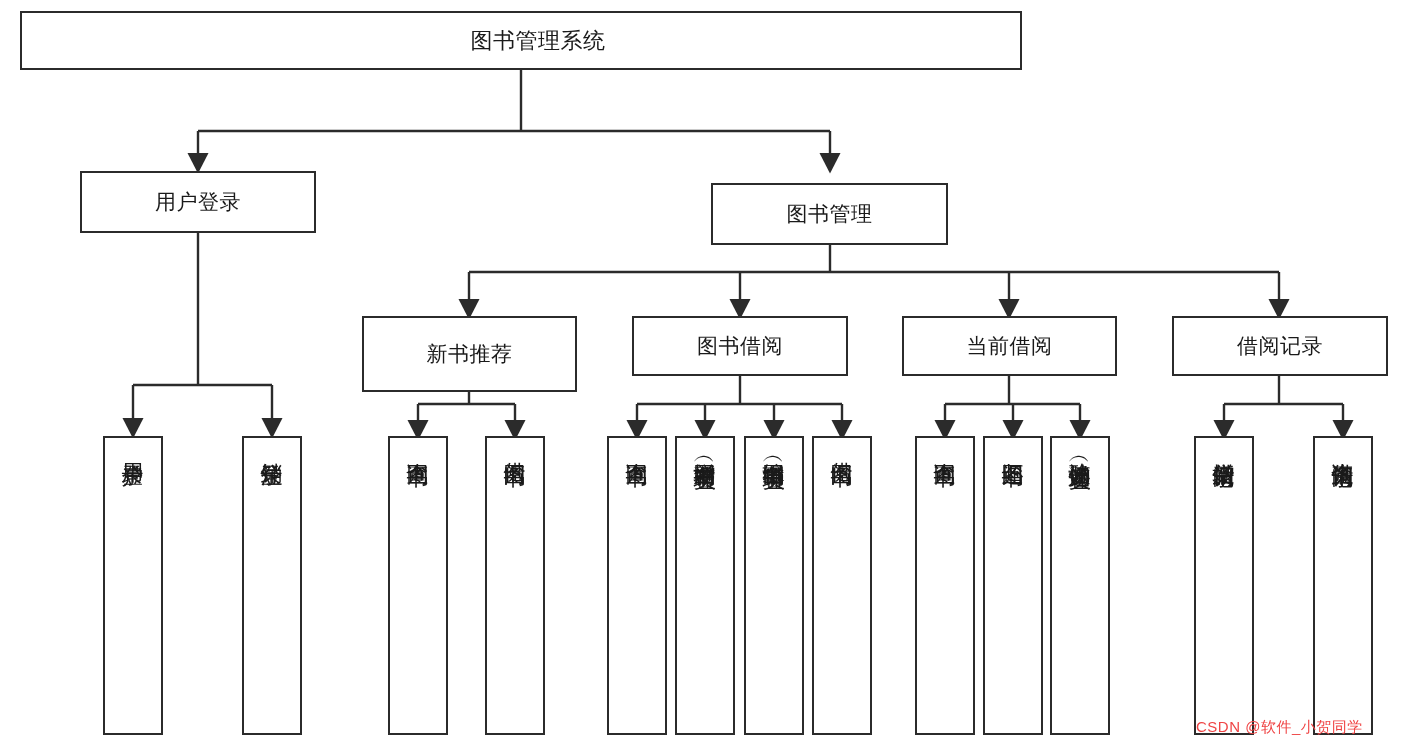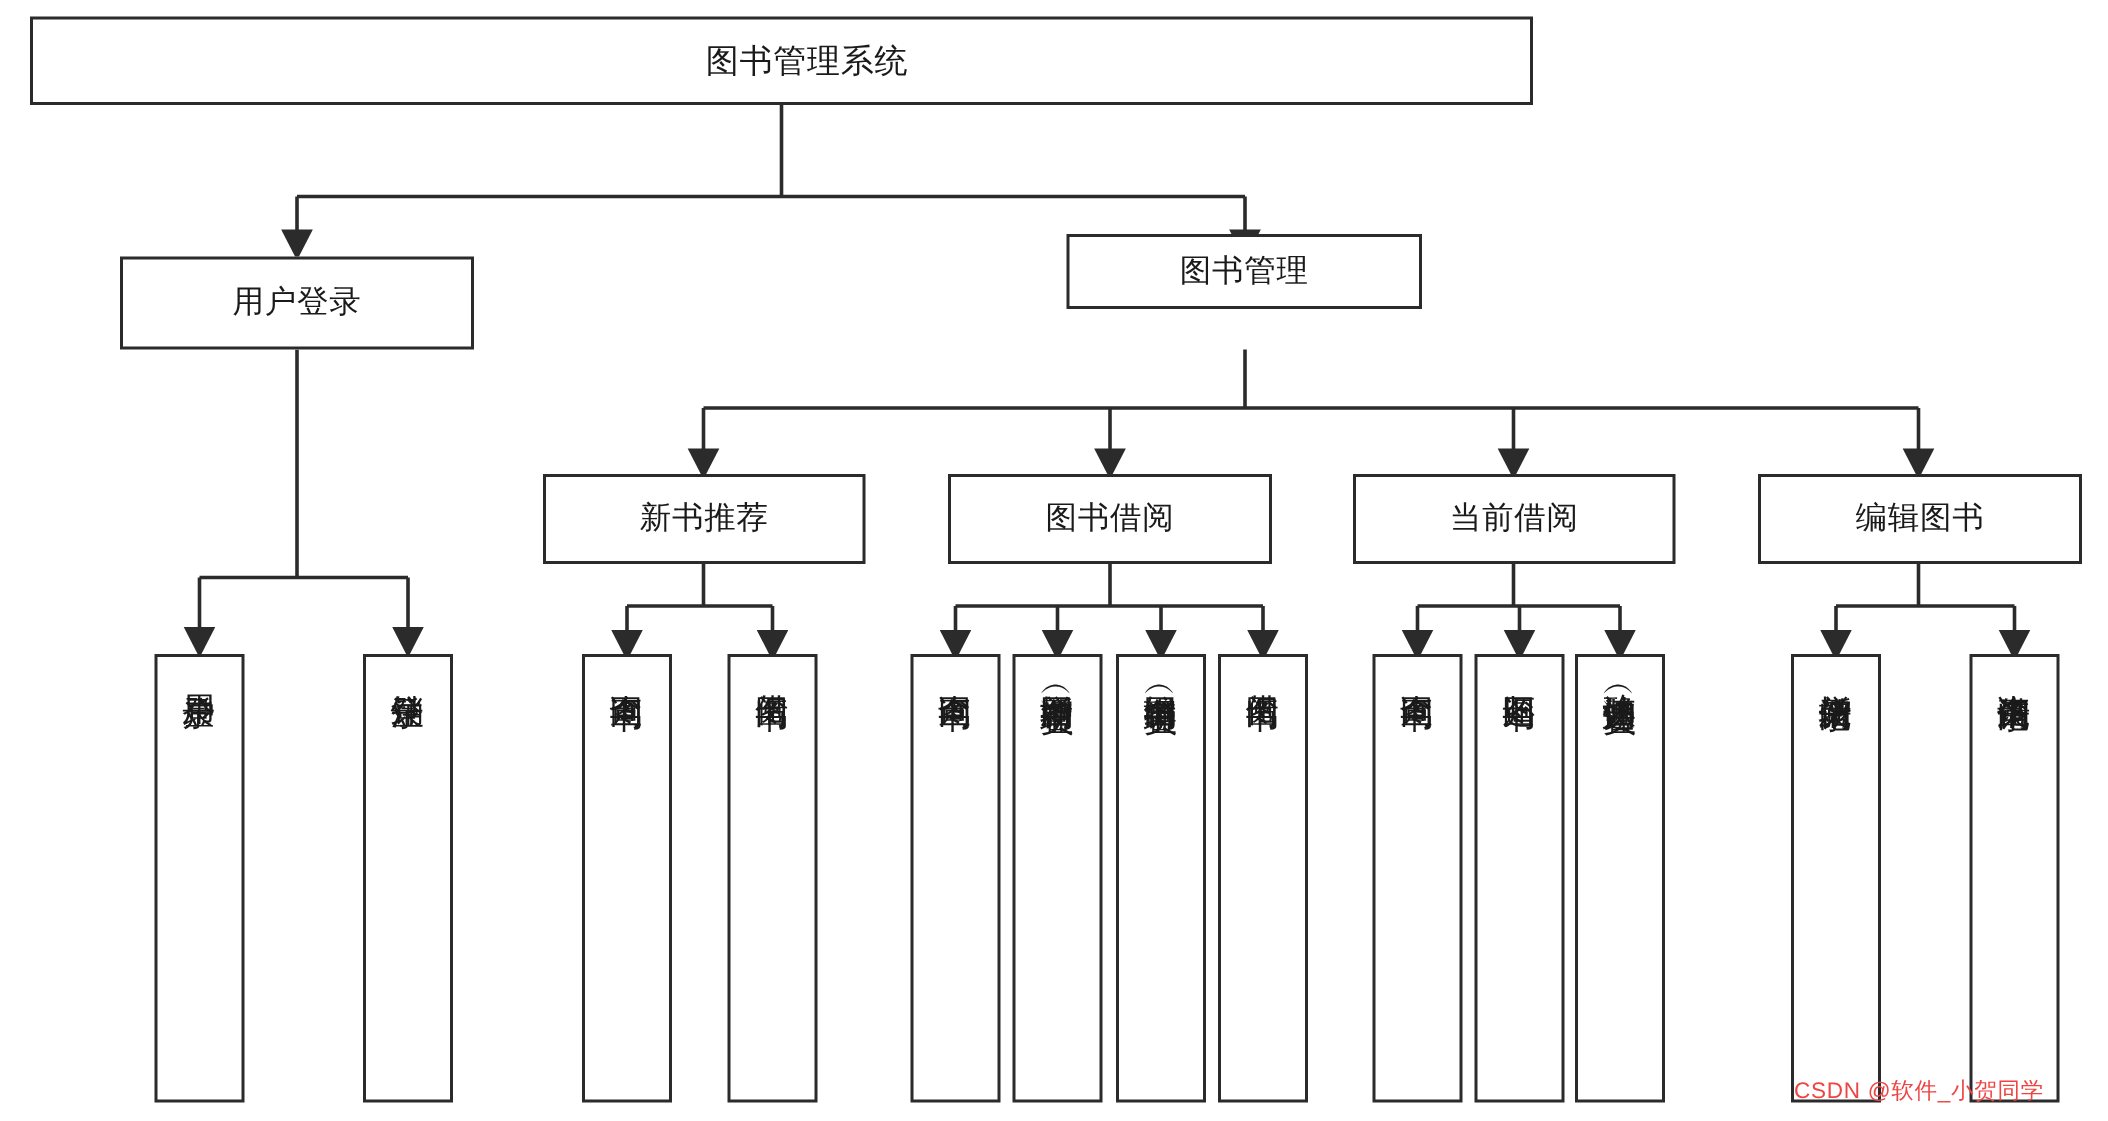--- a/index.html
+++ b/index.html
@@ -126,35 +126,35 @@
     </g>
   </svg>
 
   <div class="node h title" style="left:20px; top:11px; width:1002px; height:59px;">
     <span class="lbl">图书管理系统</span>
   </div>
 
   <div class="node h" style="left:80px; top:171px; width:236px; height:62px;">
     <span class="lbl">用户登录</span>
   </div>
-  <div class="node h" style="left:711px; top:156px; width:237px; height:50px;">
+  <div class="node h" style="left:711px; top:183px; width:237px; height:62px;">
     <span class="lbl">图书管理</span>
   </div>
 
-  <div class="node h" style="left:362px; top:316px; width:215px; height:60px;">
+  <div class="node h" style="left:362px; top:316px; width:215px; height:76px;">
     <span class="lbl">新书推荐</span>
   </div>
   <div class="node h" style="left:902px; top:316px; width:215px; height:60px;">
     <span class="lbl">当前借阅</span>
   </div>
   <div class="node h" style="left:632px; top:316px; width:216px; height:60px;">
     <span class="lbl">图书借阅</span>
   </div>
   <div class="node h" style="left:1172px; top:316px; width:216px; height:60px;">
-    <span class="lbl">编辑图书</span>
+    <span class="lbl">借阅记录</span>
   </div>
 
   <div class="node v" style="left:103px; top:436px; width:60px; height:299px;">
     <span class="lbl">用户登录</span>
   </div>
   <div class="node v" style="left:242px; top:436px; width:60px; height:299px;">
     <span class="lbl">注销登录</span>
   </div>
 
   <div class="node v" style="left:388px; top:436px; width:60px; height:299px;">

